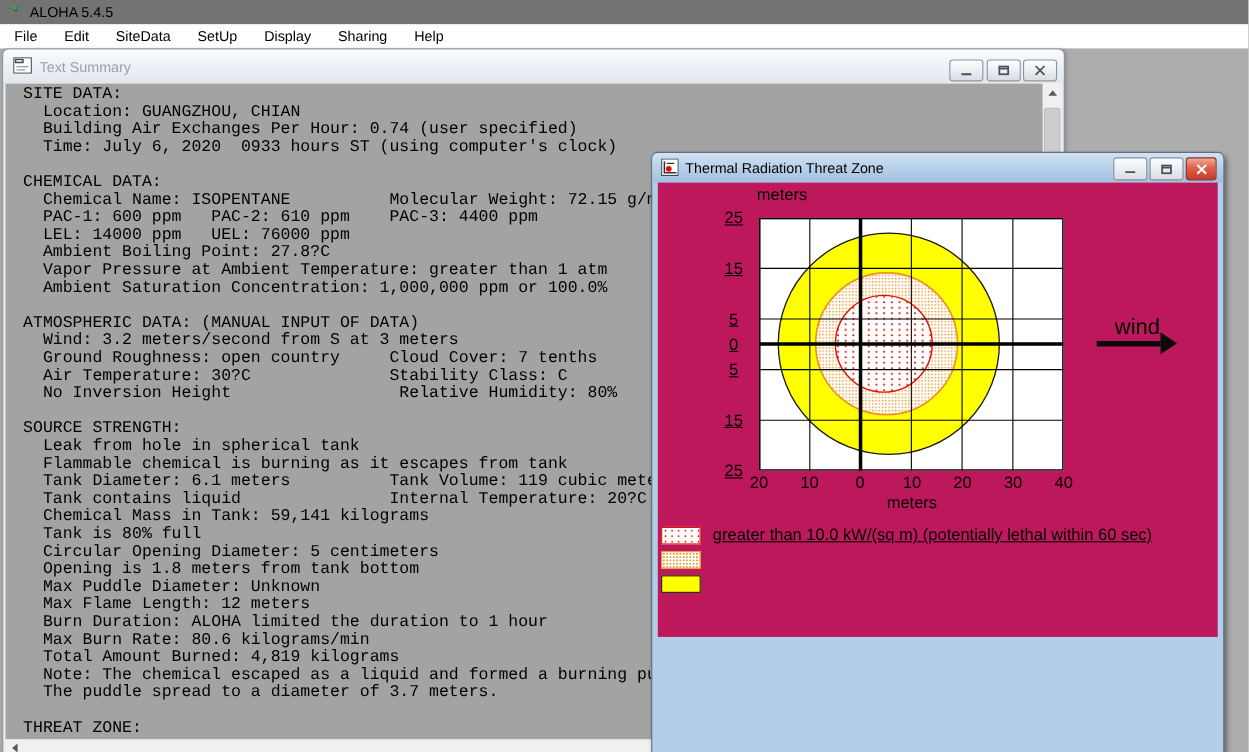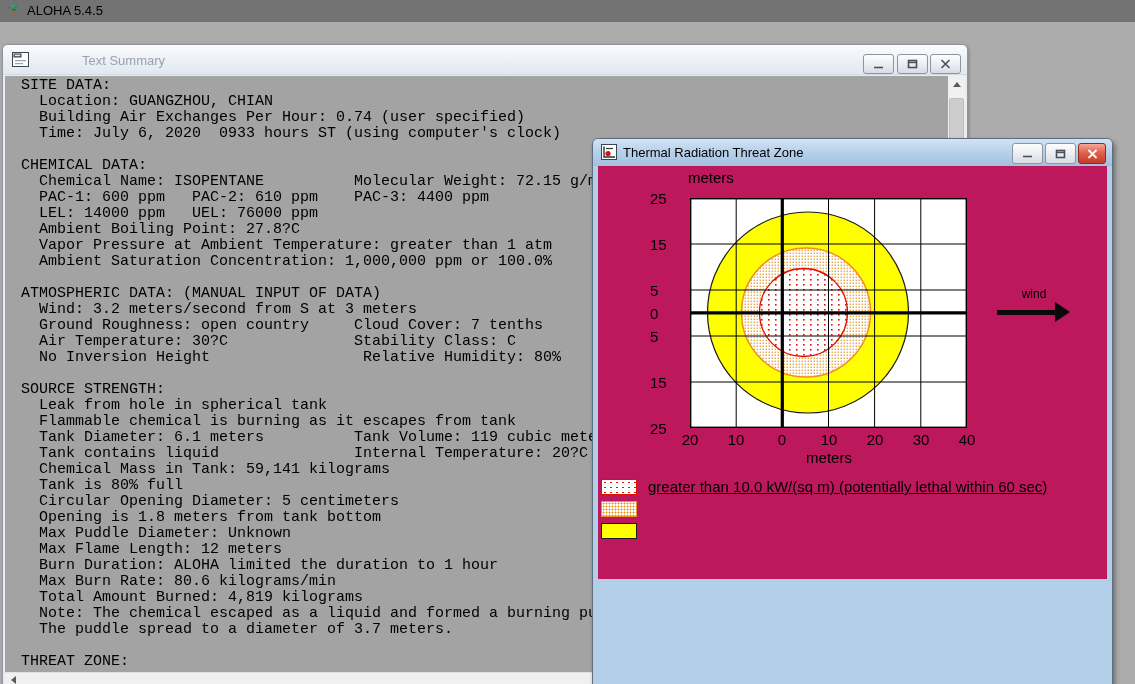--- a/index.html
+++ b/index.html
@@ -16,21 +16,21 @@
   .menu-item:first-child { margin-left:3px; }
 
   
   #ts-window { position:absolute; left:2px; top:44px; width:966px; height:642px;
     border:1px solid #8E959D; border-radius:6px 6px 0 0; background:#E9EDF3;
     box-shadow:1px 1px 3px rgba(0,0,0,0.25); }
   #ts-titlebar { position:absolute; left:0; top:0; right:0; height:30px;
     background:linear-gradient(#FBFCFD,#EDF1F6 50%,#E2E8F0); border-radius:5px 5px 0 0;
     border-bottom:1px solid #D4DAE2; }
   #ts-icon { position:absolute; left:9px; top:7px; width:17px; height:15px; }
-  #ts-title { position:absolute; left:33px; top:8px; font-size:13px; color:#99A2AC;margin-left:46px; }
+  #ts-title { position:absolute; left:33px; top:8px; font-size:13px; color:#99A2AC; }
   .winbtn { position:absolute; top:9px; width:31px; height:20px; border:1px solid #8C96A0; border-radius:3px;
     background:linear-gradient(#FDFDFE,#EDF0F3 45%,#D8DDE4); display:flex; align-items:center; justify-content:center; }
   #ts-btn-min { right:73px; } #ts-btn-max { right:39px; } #ts-btn-close { right:6px; }
   .glyph-dark { stroke:#47505B; stroke-width:1.6; fill:none; }
 
   #ts-content { position:absolute; left:2px; top:31px; right:19px; bottom:13px; background:#a3a3a3; overflow:hidden; }
   #ts-pre { white-space:pre; font-family:"Liberation Mono", monospace; font-size:15px; line-height:16px;
     color:#000; padding:2px 0 0 16px; }
 
   
@@ -56,24 +56,24 @@
     background:linear-gradient(#D2E3F4,#B9D2EB 45%,#A2C0DF); }
   #tr-icon { position:absolute; left:8px; top:5px; width:16px; height:16px; }
   #tr-title { position:absolute; left:30px; top:6px; font-size:13px; color:#000; }
   #tr-btn-min { right:69px; top:4px; width:31px; height:21px; }
   #tr-btn-max { right:36px; top:4px; width:31px; height:21px; }
   #tr-btn-close { right:6px; top:4px; width:28px; height:21px; border:1px solid #8E2A1E; border-radius:3px;
     background:linear-gradient(#F4A99A,#E0614B 45%,#C43C2B); position:absolute; display:flex; align-items:center; justify-content:center; }
   #tr-content { position:absolute; left:5px; top:27px; width:509px; height:413px; background:#be185d; }
 
   .axis-text { position:absolute; font-size:15px; color:#000; }
-  .ytick { width:34px; text-align:left; }
+  .ytick { width:34px; text-align:center;text-decoration:underline; }
   .xtick { width:30px; text-align:center; }
   #tr-plot { position:absolute; left:92px; top:32px; width:277px; height:230px; }
-  #wind-label { position:absolute; left:410px; top:121px; width:52px; text-align:center; font-size:12px; color:#000; }
+  #wind-label { position:absolute; left:410px; top:121px; width:52px; text-align:center; font-size:20px; color:#000; }
   #wind-shaft { position:absolute; left:399px; top:144px; width:58px; height:5px; background:#0A0A0A; }
   #wind-head { position:absolute; left:457px; top:136px; width:0; height:0;
     border-top:10px solid transparent; border-bottom:10px solid transparent; border-left:15px solid #0A0A0A; }
 
   .legend-swatch { position:absolute; left:3px; width:36px; height:16px; }
   .legend-label { position:absolute; left:50px; height:17px; font-size:15px; line-height:17px; color:#000; white-space:nowrap;text-decoration:underline; }
   .sw-red { background-color:#FFFFFF; background-image:radial-gradient(circle, #E01000 0.8px, transparent 1px);
     background-size:6px 5px; border:1px solid #E01000; }
   .sw-orange { background-color:#FFFFFF; background-image:radial-gradient(circle, #E8941E 0.9px, transparent 1.1px);
     background-size:3px 3px; border:1px solid #E8941E; }
@@ -91,20 +91,29 @@
       <path d="M8 6 C10 3.4 12.4 3 14.4 4.4 C12 4.8 10 5.2 8 6 Z" fill="#2AA06A"></path>
       <path d="M8 6 C6.6 3.8 6.8 1.6 8.4 0.6 C9 2.6 8.8 4.4 8 6 Z" fill="#2AA06A"></path>
       <path d="M8 6 C8.6 3.6 10.4 2.2 12.6 2.4 C11 3.8 9.6 5 8 6 Z" fill="#1E8C5A"></path>
       <path d="M8 6 C7.4 3.6 5.6 2.2 3.4 2.4 C5 3.8 6.4 5 8 6 Z" fill="#35B077"></path>
       <circle cx="7.2" cy="6.6" r="0.9" fill="#6B4A2E"></circle>
         <circle cx="9" cy="6.8" r="0.9" fill="#6B4A2E"></circle>
     </svg>
     <span id="app-title">ALOHA 5.4.5</span>
   </div>
 
+  <div id="menubar">
+    <span class="menu-item">File</span>
+    <span class="menu-item">Edit</span>
+    <span class="menu-item">SiteData</span>
+    <span class="menu-item">SetUp</span>
+    <span class="menu-item">Display</span>
+    <span class="menu-item">Sharing</span>
+    <span class="menu-item">Help</span>
+  </div>
 
   <div id="ts-window">
     <div id="ts-titlebar">
       <svg id="ts-icon" viewBox="0 0 17 15">
         <rect x="0.5" y="0.5" width="16" height="14" fill="#FFFFFF" stroke="#3C4650"></rect>
         <rect x="1.5" y="1.5" width="8" height="4" fill="#3C4650"></rect>
         <rect x="2.8" y="2.6" width="5.4" height="1.6" fill="#E8E8E8"></rect>
         <rect x="3" y="8" width="11" height="1.2" fill="#9AA2AC"></rect>
         <rect x="3" y="11" width="8" height="1.2" fill="#9AA2AC"></rect>
       </svg>

